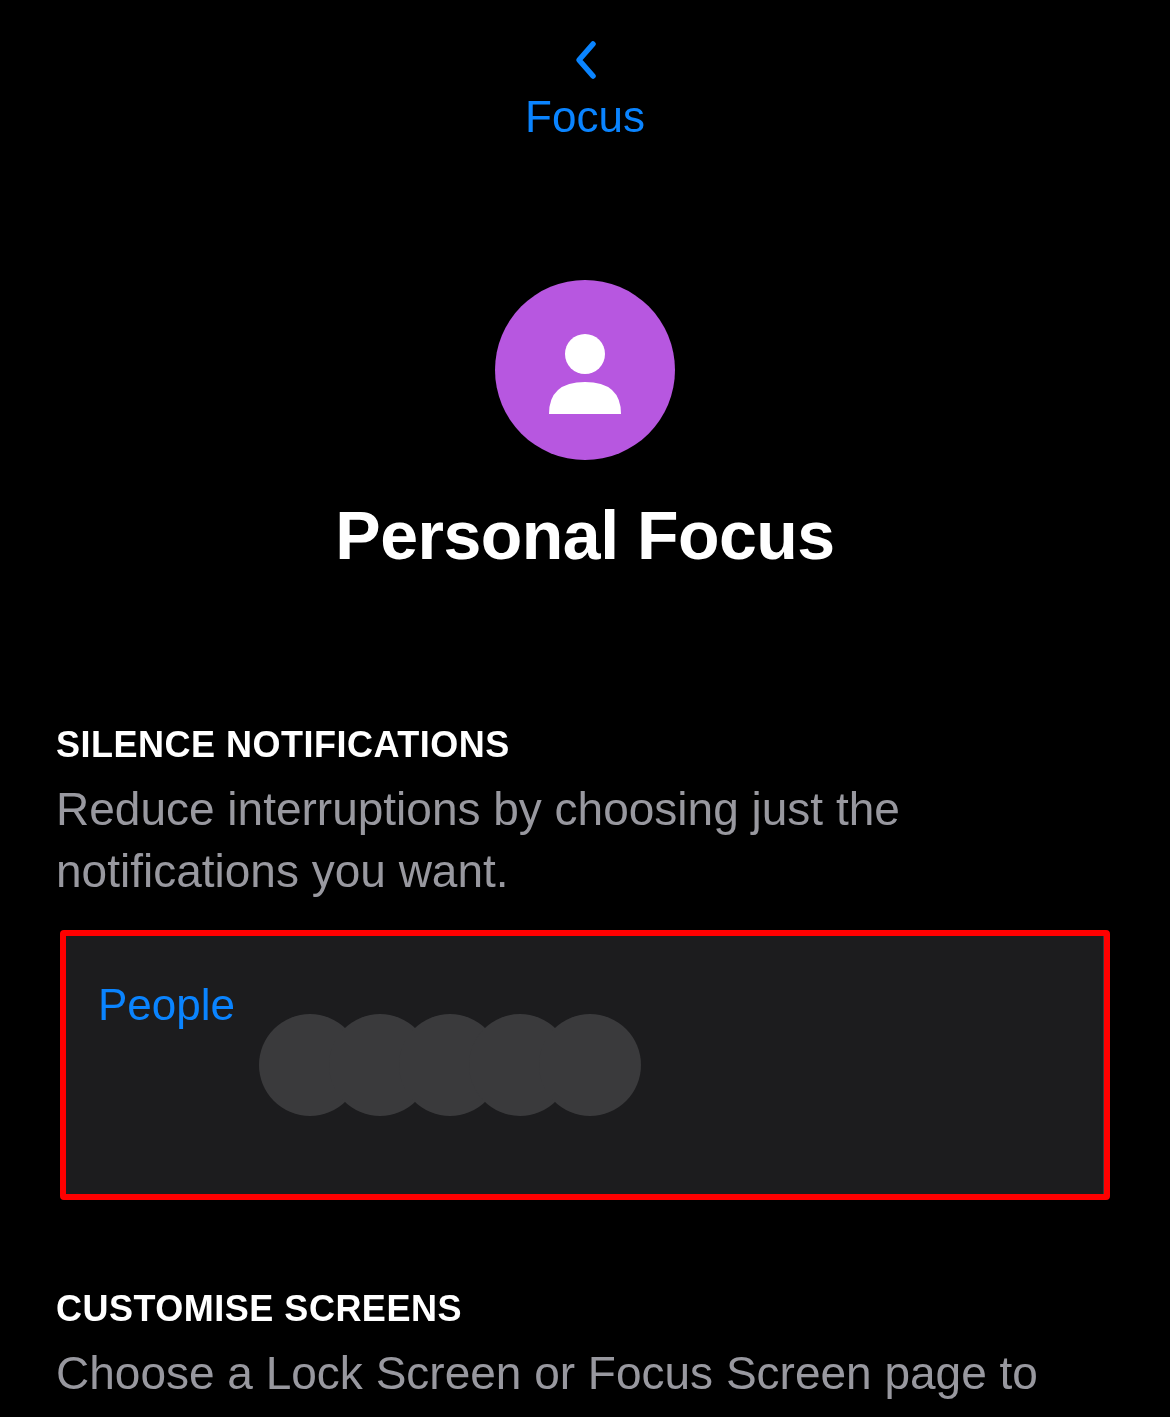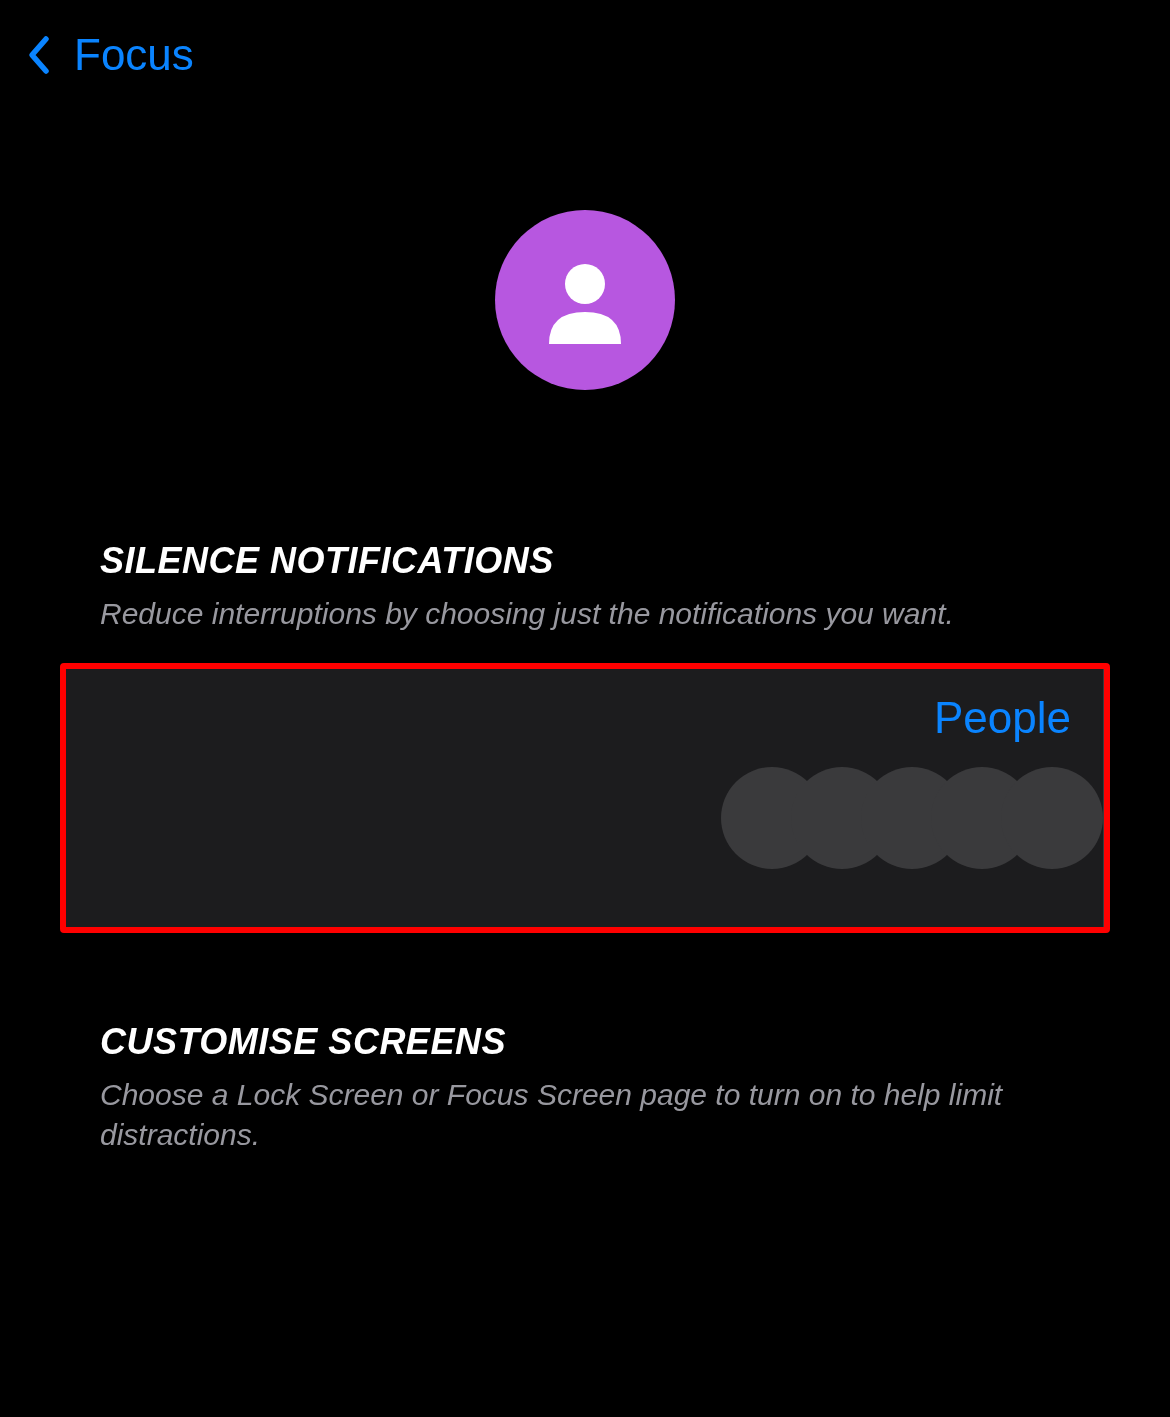--- a/index.html
+++ b/index.html
@@ -11,22 +11,23 @@
       width: 1170px;
       height: 1417px;
       background: #000;
       font-family: -apple-system, BlinkMacSystemFont, "SF Pro Text", "Helvetica Neue", Arial, sans-serif;
       color: #fff;
       overflow: hidden;
     }
     .nav-bar {
       display: flex;
       align-items: center;
-      padding: 30px 24px;
-      gap: 22px;
+      padding: 38px 24px;
+      gap: 10px;
+      flex-direction: column;
     }
     .back-chevron {
       width: 28px;
       height: 44px;
       display: flex;
       align-items: center;
       justify-content: center;
     }
     .back-label {
       color: #0a84ff;
@@ -49,54 +50,52 @@
       align-items: center;
       justify-content: center;
     }
     .page-title {
       font-size: 68px;
       font-weight: 700;
       color: #fff;
       letter-spacing: -0.5px;
     }
     .section {
-      padding: 0 100px;
-      font-style: italic;
+      padding: 0 56px;
     }
     .section-1 {
       margin-top: 150px;
     }
     .section-heading {
       font-size: 36px;
       font-weight: 600;
       color: #fff;
       letter-spacing: 0.5px;
       margin-bottom: 12px;
     }
     .section-description {
-      font-size: 30px;
+      font-size: 46px;
       font-weight: 400;
       color: #98989f;
       line-height: 1.35;
     }
     .cards-container {
       margin: 28px 60px 0 60px;
       display: flex;
       border: 6px solid #ff0000;
       border-radius: 4px;
       background: #1c1c1e;
       height: 270px;
     }
     .card {
       flex: 1;
-      padding: 24px 32px;
+      padding: 44px 32px;
       display: flex;
-      flex-direction: column;
+      flex-direction: row;
       gap: 24px;
-      align-items: flex-end;
     }
     .card-left {
       border-right: 1px solid #3a3a3c;
     }
     .card-label {
       font-size: 44px;
       font-weight: 400;
       color: #0a84ff;
     }
     .people-placeholders {
@@ -137,20 +136,21 @@
   <span class="back-label">Focus</span>
 </div>
 
 <div class="header-section">
   <div class="avatar-circle">
     <svg width="100" height="100" viewBox="0 0 100 100" fill="#fff">
       <circle cx="50" cy="34" r="20"></circle>
       <path d="M 14 94 Q 14 62 50 62 Q 86 62 86 94 Z"></path>
     </svg>
   </div>
+  <h1 class="page-title">Personal Focus</h1>
 </div>
 
 <div class="section section-1">
   <div class="section-heading">SILENCE NOTIFICATIONS</div>
   <div class="section-description">Reduce interruptions by choosing just the notifications you want.</div>
 </div>
 
 <div class="cards-container">
   <div class="card card-left">
     <div class="card-label">People</div>

